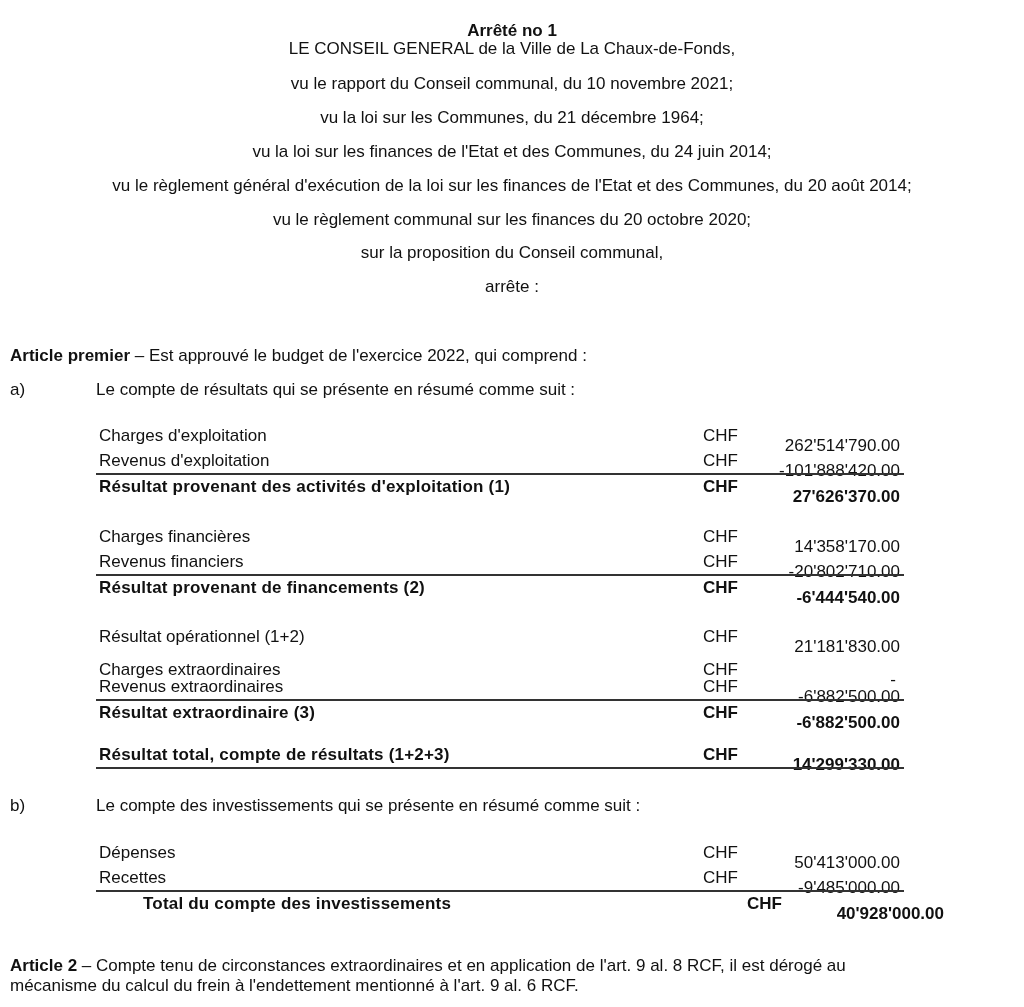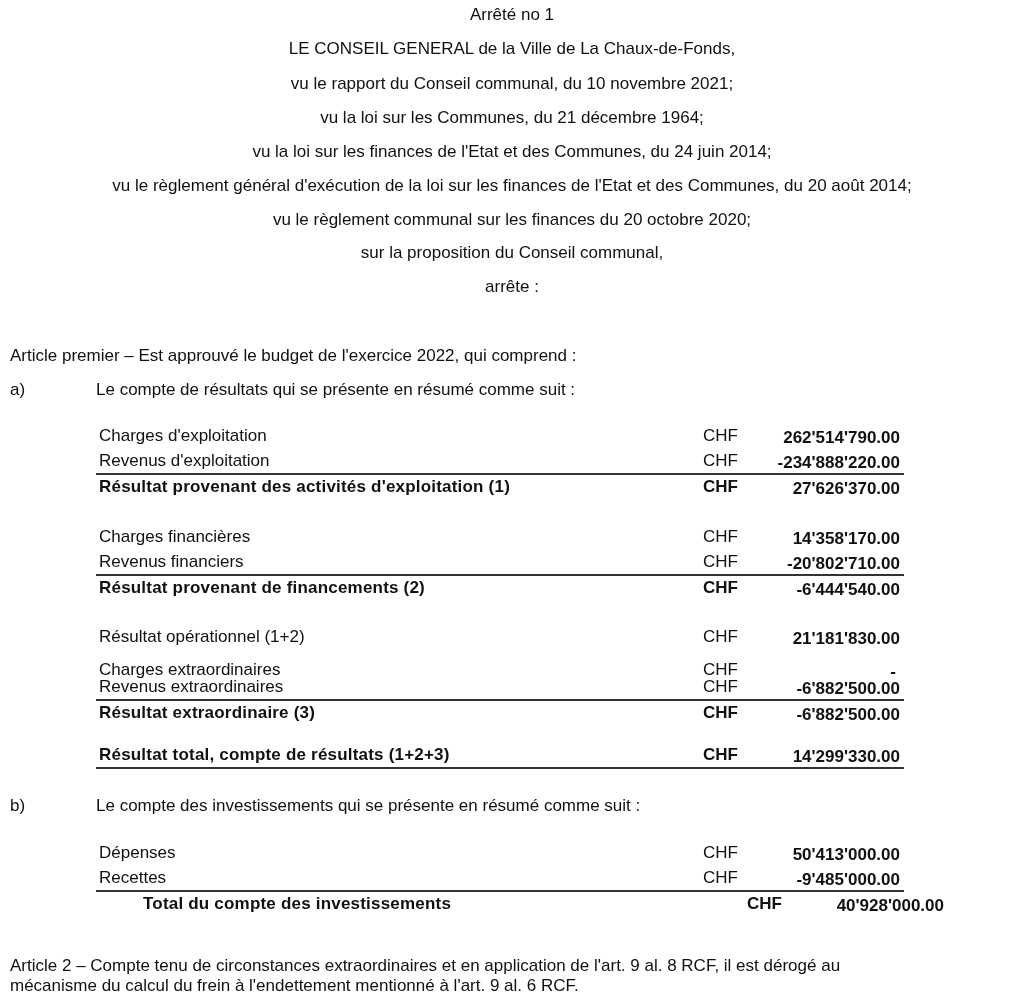--- a/index.html
+++ b/index.html
@@ -4,26 +4,26 @@
 <style>
   html, body { margin: 0; padding: 0; background: #ffffff; }
   body {
     width: 1024px; height: 1007px; position: relative; overflow: hidden;
     font-family: "Liberation Sans", sans-serif; color: #111111; font-size: 17px;
   }
   .center-line {
     position: absolute; left: 0; width: 1024px; text-align: center;
     line-height: 20px; white-space: nowrap;
   }
-  .bold { font-weight: normal; }
+  .bold { font-weight: bold; margin-top: 16px; }
   .abs { position: absolute; white-space: nowrap; line-height: 20px; }
   .row { position: absolute; left: 96px; width: 808px; height: 25px; }
   .row .lbl { position: absolute; left: 3px; top: 2px; white-space: nowrap; }
   .row .cur { position: absolute; left: 607px; top: 2px; }
-  .row .amt { position: absolute; right: 4px; top: 4px; text-align: left; font-weight: bold; }
+  .row .amt { position: absolute; right: 4px; top: 12px; text-align: left; }
   .row.total { font-weight: bold; }
   .row.total .lbl { letter-spacing: 0.2px; }
   .rule { position: absolute; left: 96px; width: 808px; height: 0; border-top: 2px solid #333333; }
 </style>
 </head>
 <body>
 
 <div class="center-line bold" style="top:5px;">Arrêté no 1</div>
 <div class="center-line" style="top:39px;">LE CONSEIL GENERAL de la Ville de La Chaux-de-Fonds,</div>
 <div class="center-line" style="top:74px;">vu le rapport du Conseil communal, du 10 novembre 2021;</div>
@@ -43,21 +43,21 @@
 
 <div>
   <div class="row" style="top:424px;">
     <span class="lbl">Charges d'exploitation</span>
     <span class="cur">CHF</span>
     <span class="amt">262'514'790.00</span>
   </div>
   <div class="row" style="top:449px;">
     <span class="lbl">Revenus d'exploitation</span>
     <span class="cur">CHF</span>
-    <span class="amt">-234'888'220.00</span>
+    <span class="amt">-101'888'420.00</span>
   </div>
   <div class="rule" style="top:473px;"></div>
   <div class="row total" style="top:475px;">
     <span class="lbl">Résultat provenant des activités d'exploitation (1)</span>
     <span class="cur">CHF</span>
     <span class="amt">27'626'370.00</span>
   </div>
 
   <div class="row" style="top:525px;">
     <span class="lbl">Charges financières</span>

